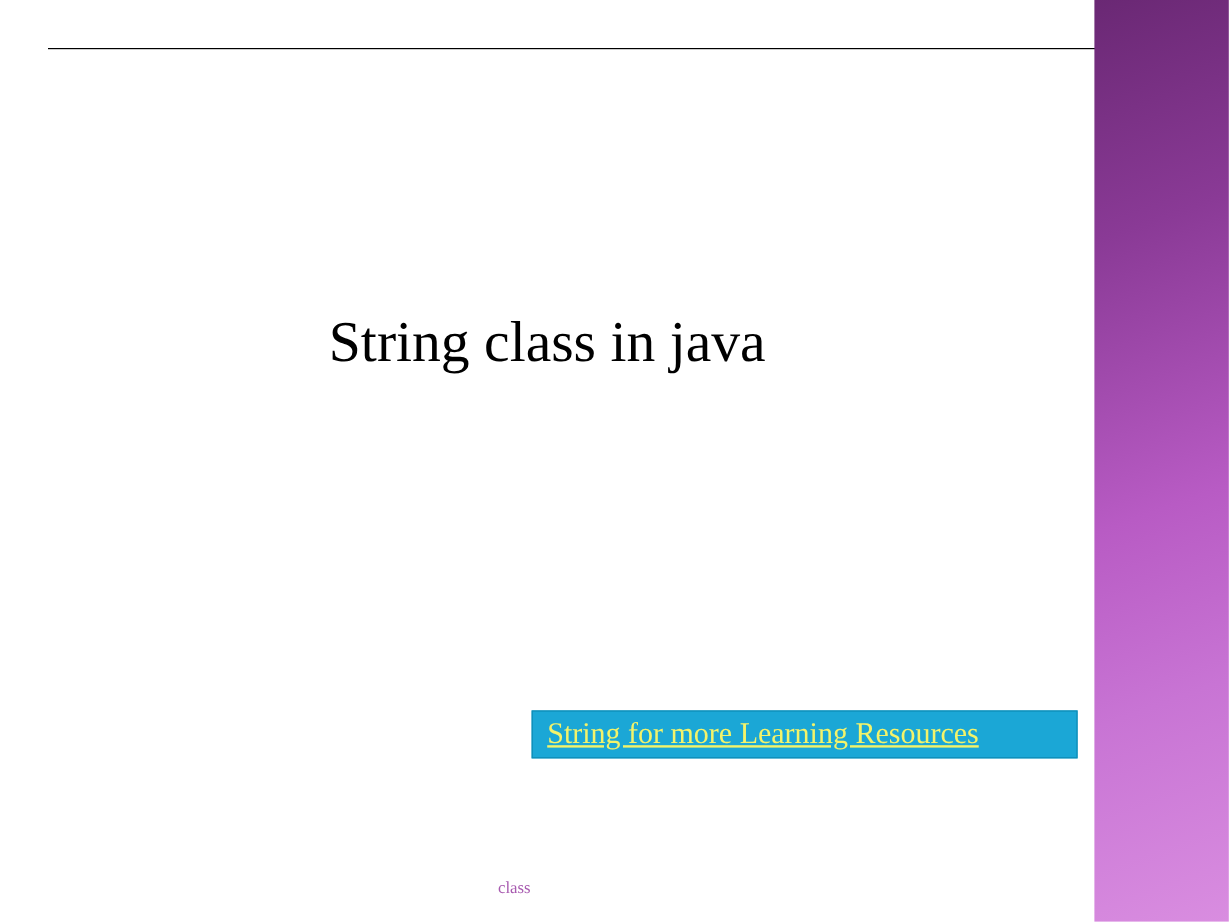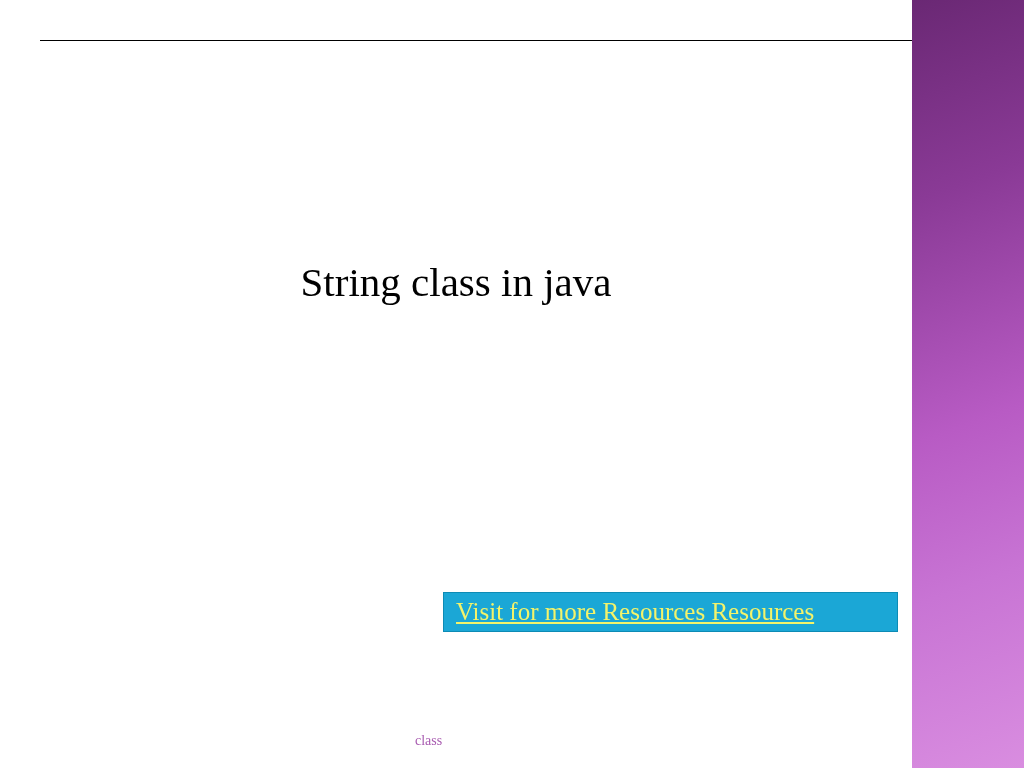--- a/index.html
+++ b/index.html
@@ -30,21 +30,21 @@
       width: 112px;
       height: 768px;
       background: linear-gradient(160deg, #6a2874 0%, #8a3a96 25%, #b85bc4 55%, #c874d4 75%, #d98de0 100%);
     }
     .main-title {
       position: absolute;
       top: 258px;
       left: 0;
       width: 912px;
       text-align: center;
-      font-size: 41px;
+      font-size: 48px;
       color: #000000;
       font-weight: 400;
     }
     .link-button {
       position: absolute;
       top: 592px;
       left: 443px;
       width: 455px;
       height: 40px;
       background: #1ba7d6;
@@ -71,16 +71,16 @@
 </head>
 <body>
 
 <div class="top-line"></div>
 
 <div class="side-panel"></div>
 
 <h1 class="main-title">String class in java</h1>
 
 <div class="link-button">
-  <span class="link-text">Visit for more Resources Resources</span>
+  <span class="link-text">String for more Learning Resources</span>
 </div>
 
 <div class="footer-label">class</div>
 
 </body></html>

